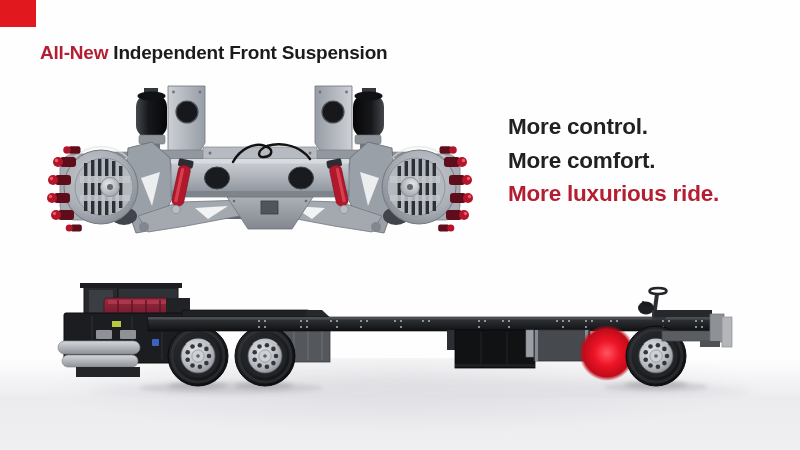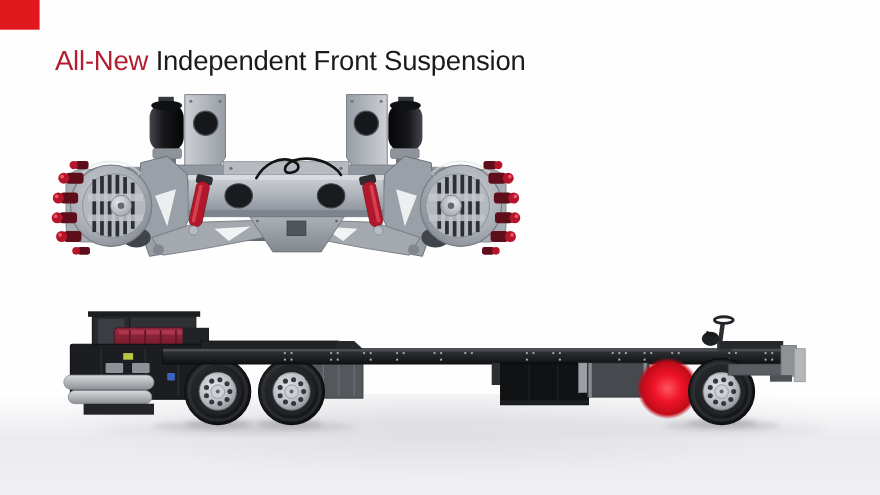--- a/index.html
+++ b/index.html
@@ -10,22 +10,22 @@
   }
   .stage{position:absolute;inset:0;}
   
   .floor{position:absolute;left:0;right:0;bottom:0;height:92px;
     background:linear-gradient(180deg, rgba(236,236,239,0) 0%, rgba(232,232,236,.85) 45%, #f0f0f3 100%);}
   .floor-glow{position:absolute;left:50px;top:358px;width:700px;height:75px;
     background:radial-gradient(ellipse at 50% 38%, rgba(210,210,216,.55) 0%, rgba(210,210,216,0) 72%);}
   
   .corner-badge{position:absolute;left:0;top:0;width:36px;height:27px;background:#e2181f;}
   
-  .title{position:absolute;left:50px;top:42px;margin:0;
-    font-size:25px;font-weight:normal;letter-spacing:-0.2px;color:#1b1b1d;white-space:nowrap;}
+  .title{position:absolute;left:40px;top:42px;margin:0;
+    font-size:19px;font-weight:bold;letter-spacing:-0.2px;color:#1b1b1d;white-space:nowrap;}
   .title .accent{color:#b41e31;}
   
   .benefits{position:absolute;left:508px;top:110px;}
   .benefits p{margin:0;font-size:22.5px;font-weight:bold;line-height:33.5px;
     letter-spacing:-0.2px;color:#212124;white-space:nowrap;}
   .benefits p.accent{color:#b41e31;}
   
   .suspension-svg{position:absolute;left:40px;top:80px;width:440px;height:180px;}
   .chassis-svg{position:absolute;left:30px;top:268px;width:740px;height:130px;}
 </style>
@@ -190,20 +190,25 @@
       <circle cx="234" cy="201" r="1.3" fill="#646a71"></circle>
         <circle cx="306" cy="201" r="1.3" fill="#646a71"></circle>
     </g>
 
     <path d="M 233,162 C 240,149 254,142 265,146 C 274,149 273,156 264,157 C 257,158 257,150 267,146 C 279,142 294,145 303,152 C 306,154 308,156 310,159" stroke="#121212" stroke-width="2.4" fill="none" stroke-linecap="round"></path>
 
     <use href="#susp-damper" xlink:href="#susp-damper"></use>
     <use href="#susp-damper" xlink:href="#susp-damper" transform="translate(520,0) scale(-1,1)"></use>
   </svg>
 
+  <div class="benefits">
+    <p>More control.</p>
+    <p>More comfort.</p>
+    <p class="accent">More luxurious ride.</p>
+  </div>
 
   <svg class="chassis-svg" viewBox="30 268 740 130" xmlns="http://www.w3.org/2000/svg" xmlns:xlink="http://www.w3.org/1999/xlink">
     <defs>
       <radialGradient id="gradTire" cx="0.42" cy="0.4" r="0.62">
         <stop offset="0" stop-color="#33353a"></stop>
           <stop offset="0.72" stop-color="#1b1c1f"></stop>
           <stop offset="1" stop-color="#0d0e10"></stop>
       </radialGradient>
       <radialGradient id="gradRim" cx="0.4" cy="0.36" r="0.75">
         <stop offset="0" stop-color="#e2e4e7"></stop>

